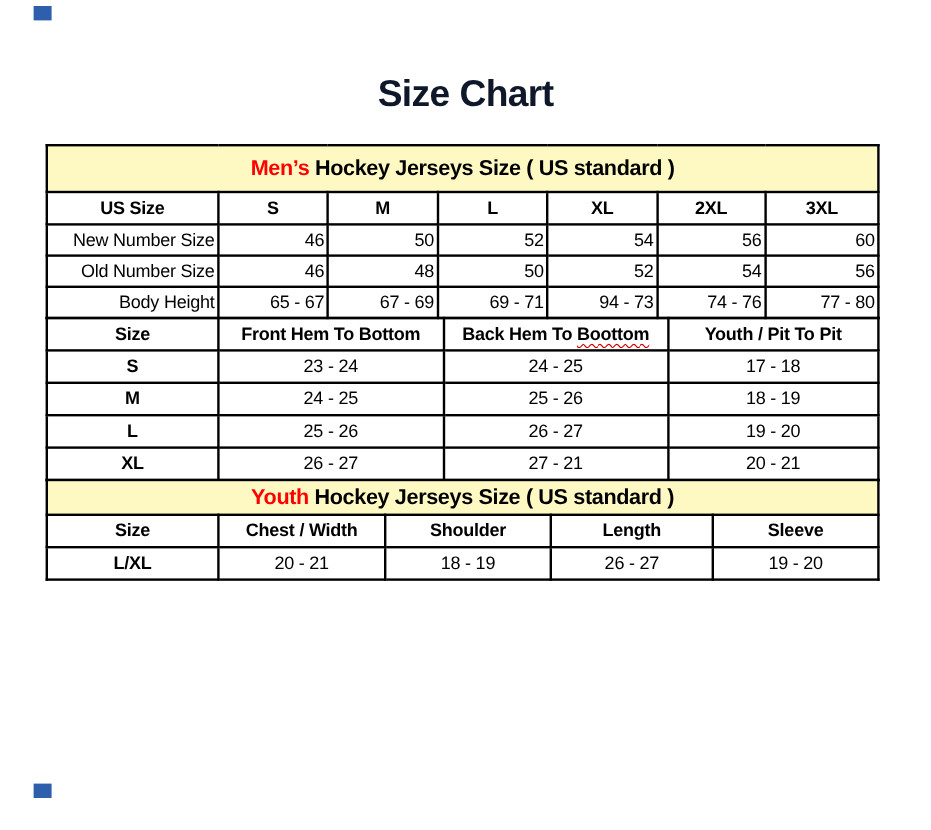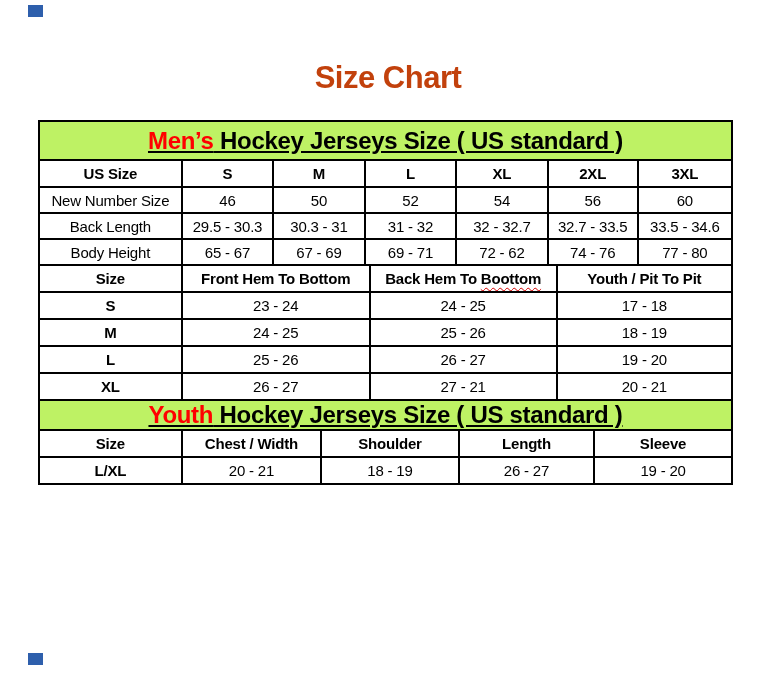--- a/index.html
+++ b/index.html
@@ -7,42 +7,42 @@
     position:relative; width:776px; height:692px; background:#ffffff;
     font-family:"Liberation Sans", sans-serif; color:#000; overflow:hidden;
   }
   .marker {
     position:absolute; left:28px; width:15px; height:12px; background:#2E5FAC;
   }
   .marker.top { top:5px; }
   .marker.bottom { top:653px; }
   .page-title {
     position:absolute; top:60px; left:0; width:776px; margin:0;
-    text-align:center; font-size:31px; font-weight:bold; color:#c2410c;
+    text-align:center; font-size:31px; font-weight:bold; color:#0f172a;
     letter-spacing:-0.5px;
   }
   .tables { position:absolute; left:38px; top:120px; width:695px; }
   table {
     border-collapse:collapse; width:100%; table-layout:fixed;
     margin-top:-2px; letter-spacing:-0.2px;
   }
   table.first { margin-top:0; }
   td, th {
     border:2px solid #000; text-align:center; vertical-align:middle;
     padding:0 2px; font-size:15px; overflow:hidden; white-space:nowrap;
   }
   tr.band td {
-    background:#bef264; font-weight:bold; font-size:24px; letter-spacing:-0.3px;text-decoration:underline;
+    background:#fef9c3; font-weight:bold; font-size:18px; letter-spacing:-0.3px;
   }
   .mens  tr.band td { height:37px; }
   .womens tr.band td { height:31px; }
   .youth tr.band td { height:27px;margin-top:20px; }
   tr.band .red { color:#FF0000; }
-  tr.head th { height:25px; font-weight:bold; }
-  .mens  tr.data td { height:24px; }
+  tr.head th { height:25px; font-weight:bold;border-radius:13px; }
+  .mens  tr.data td { height:24px;text-align:right; }
   .womens tr.data td, .youth tr.data td { height:25px; }
   td.rowlabel-bold { font-weight:bold; }
   .wavy {
     text-decoration:underline; text-decoration-style:wavy;
     text-decoration-color:#D40000; text-decoration-thickness:1px;
     text-underline-offset:3px;
   }
 </style>
 </head>
 <body>
@@ -84,34 +84,34 @@
       <tr class="data">
         <td>New Number Size</td>
         <td>46</td>
         <td>50</td>
         <td>52</td>
         <td>54</td>
         <td>56</td>
         <td>60</td>
       </tr>
       <tr class="data">
-        <td>Back Length</td>
-        <td>29.5 - 30.3</td>
-        <td>30.3 - 31</td>
-        <td>31 - 32</td>
-        <td>32 - 32.7</td>
-        <td>32.7 - 33.5</td>
-        <td>33.5 - 34.6</td>
+        <td>Old Number Size</td>
+        <td>46</td>
+        <td>48</td>
+        <td>50</td>
+        <td>52</td>
+        <td>54</td>
+        <td>56</td>
       </tr>
       <tr class="data">
         <td>Body Height</td>
         <td>65 - 67</td>
         <td>67 - 69</td>
         <td>69 - 71</td>
-        <td>72 - 62</td>
+        <td>94 - 73</td>
         <td>74 - 76</td>
         <td>77 - 80</td>
       </tr>
     </tbody>
       </table>
 
     <table class="womens">
       <colgroup>
         <col style="width:20.6%">
           <col style="width:27.1%">

